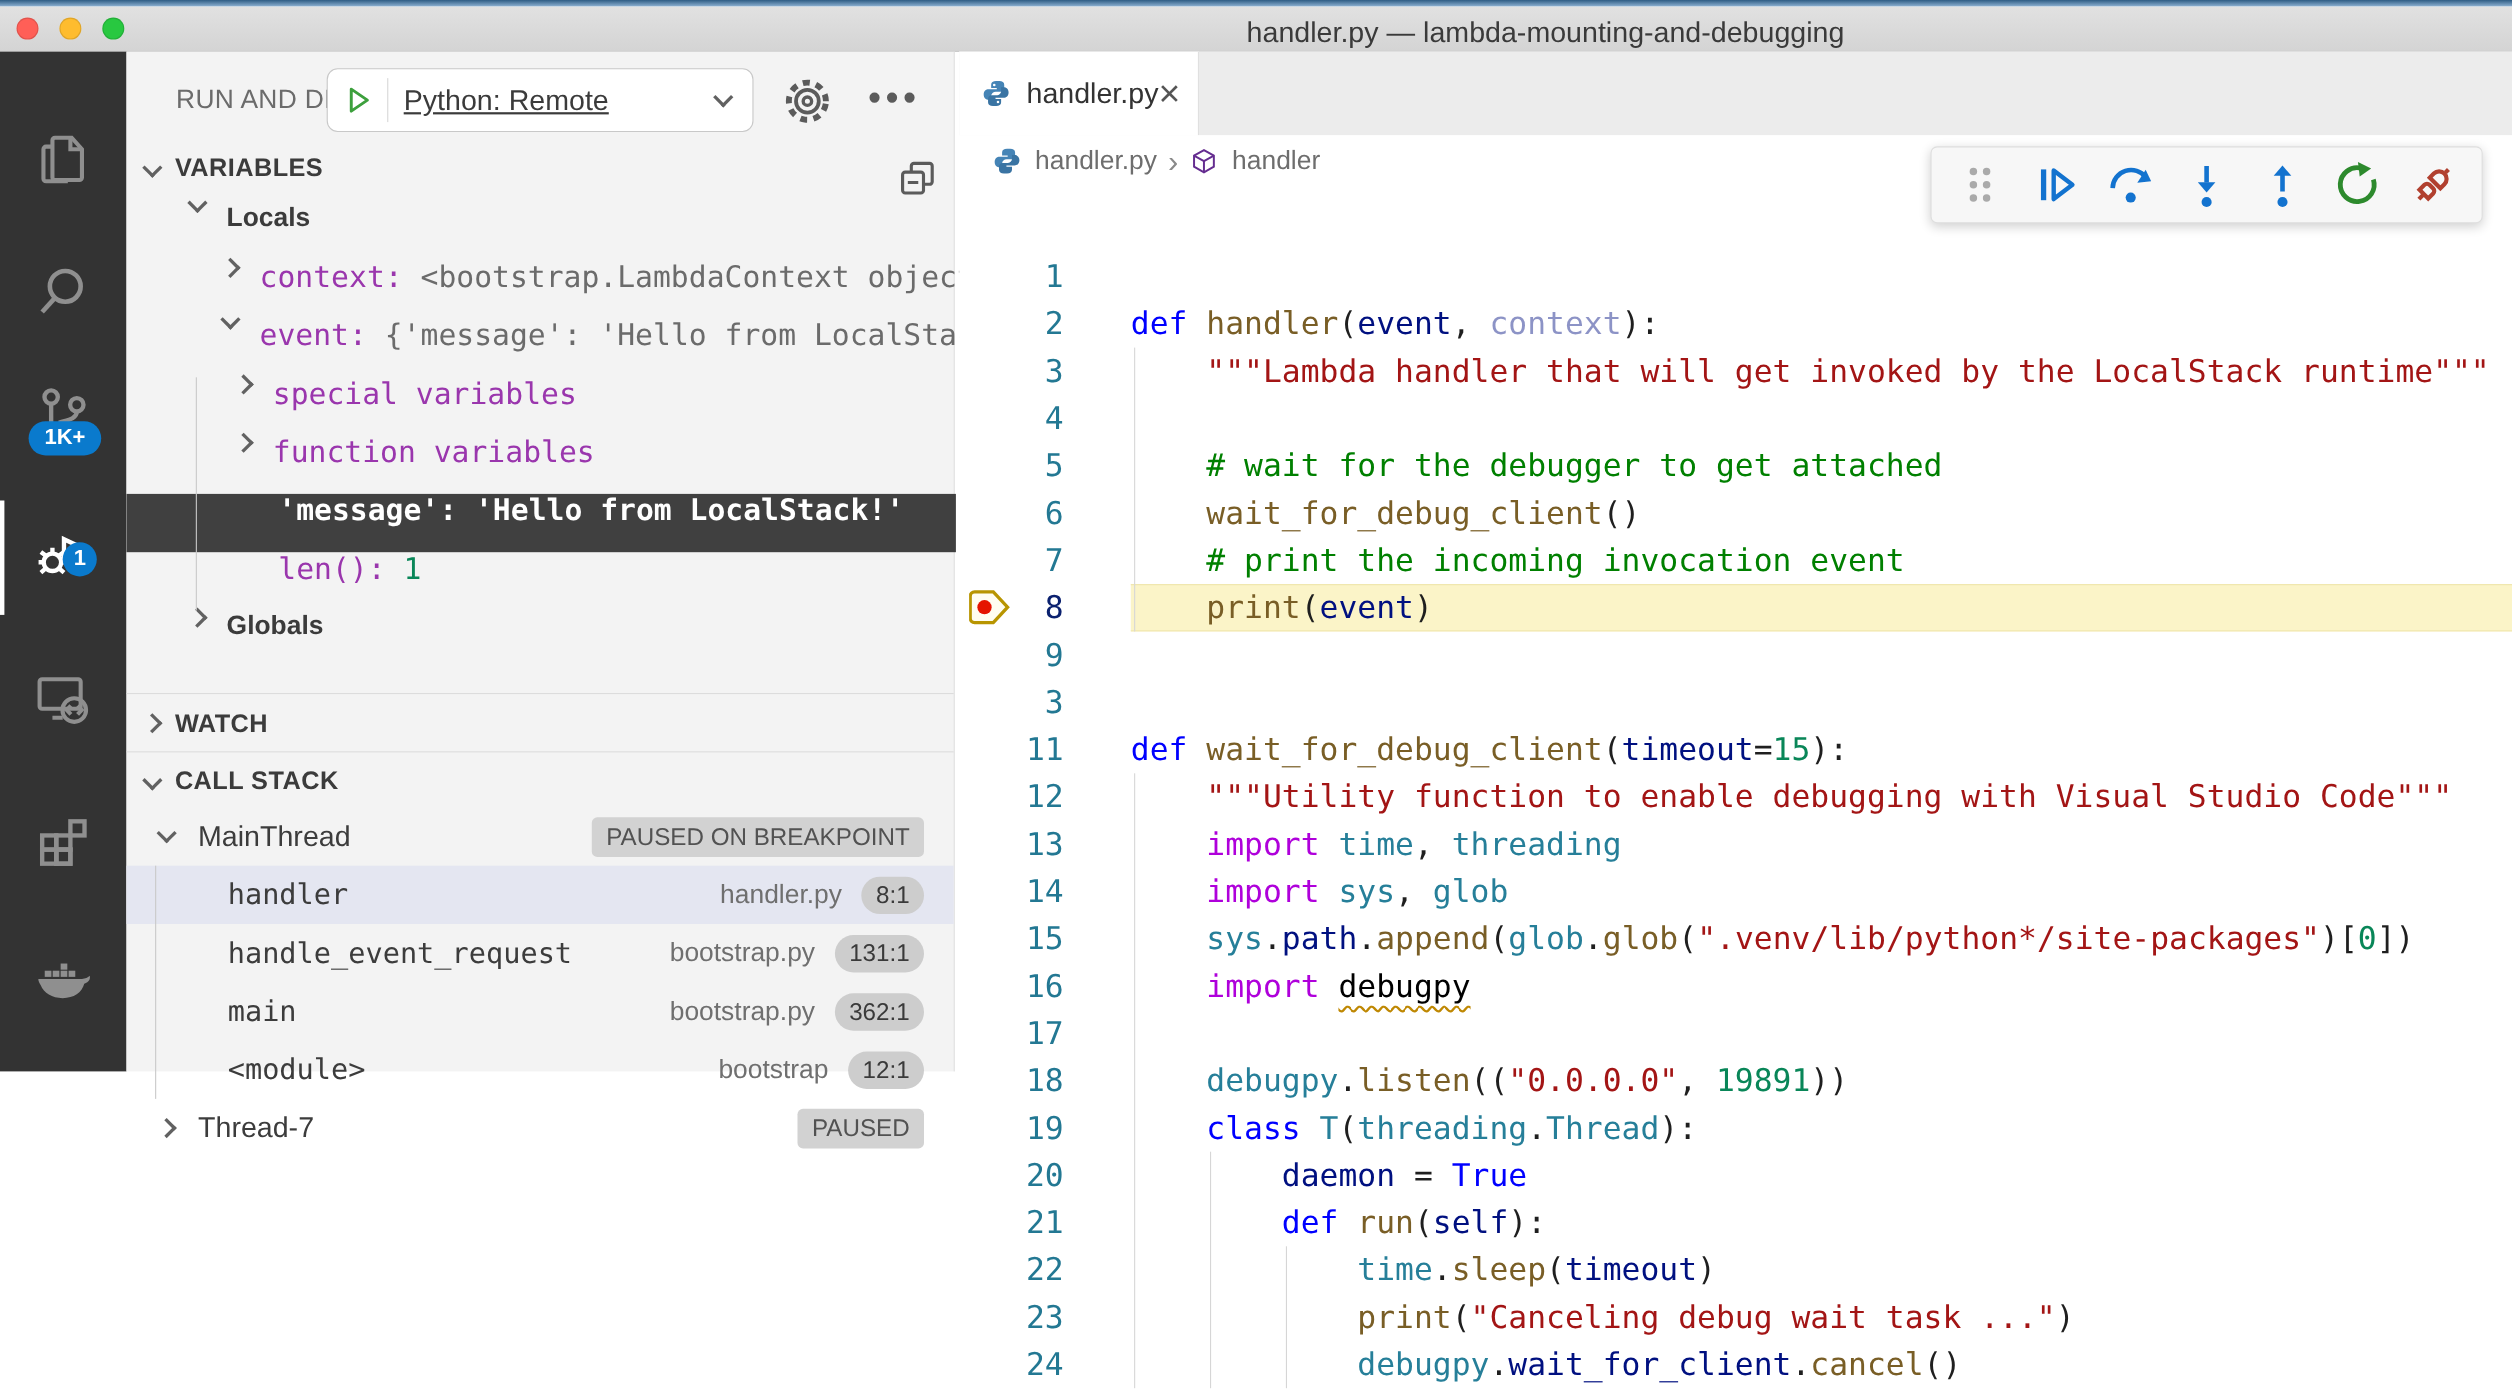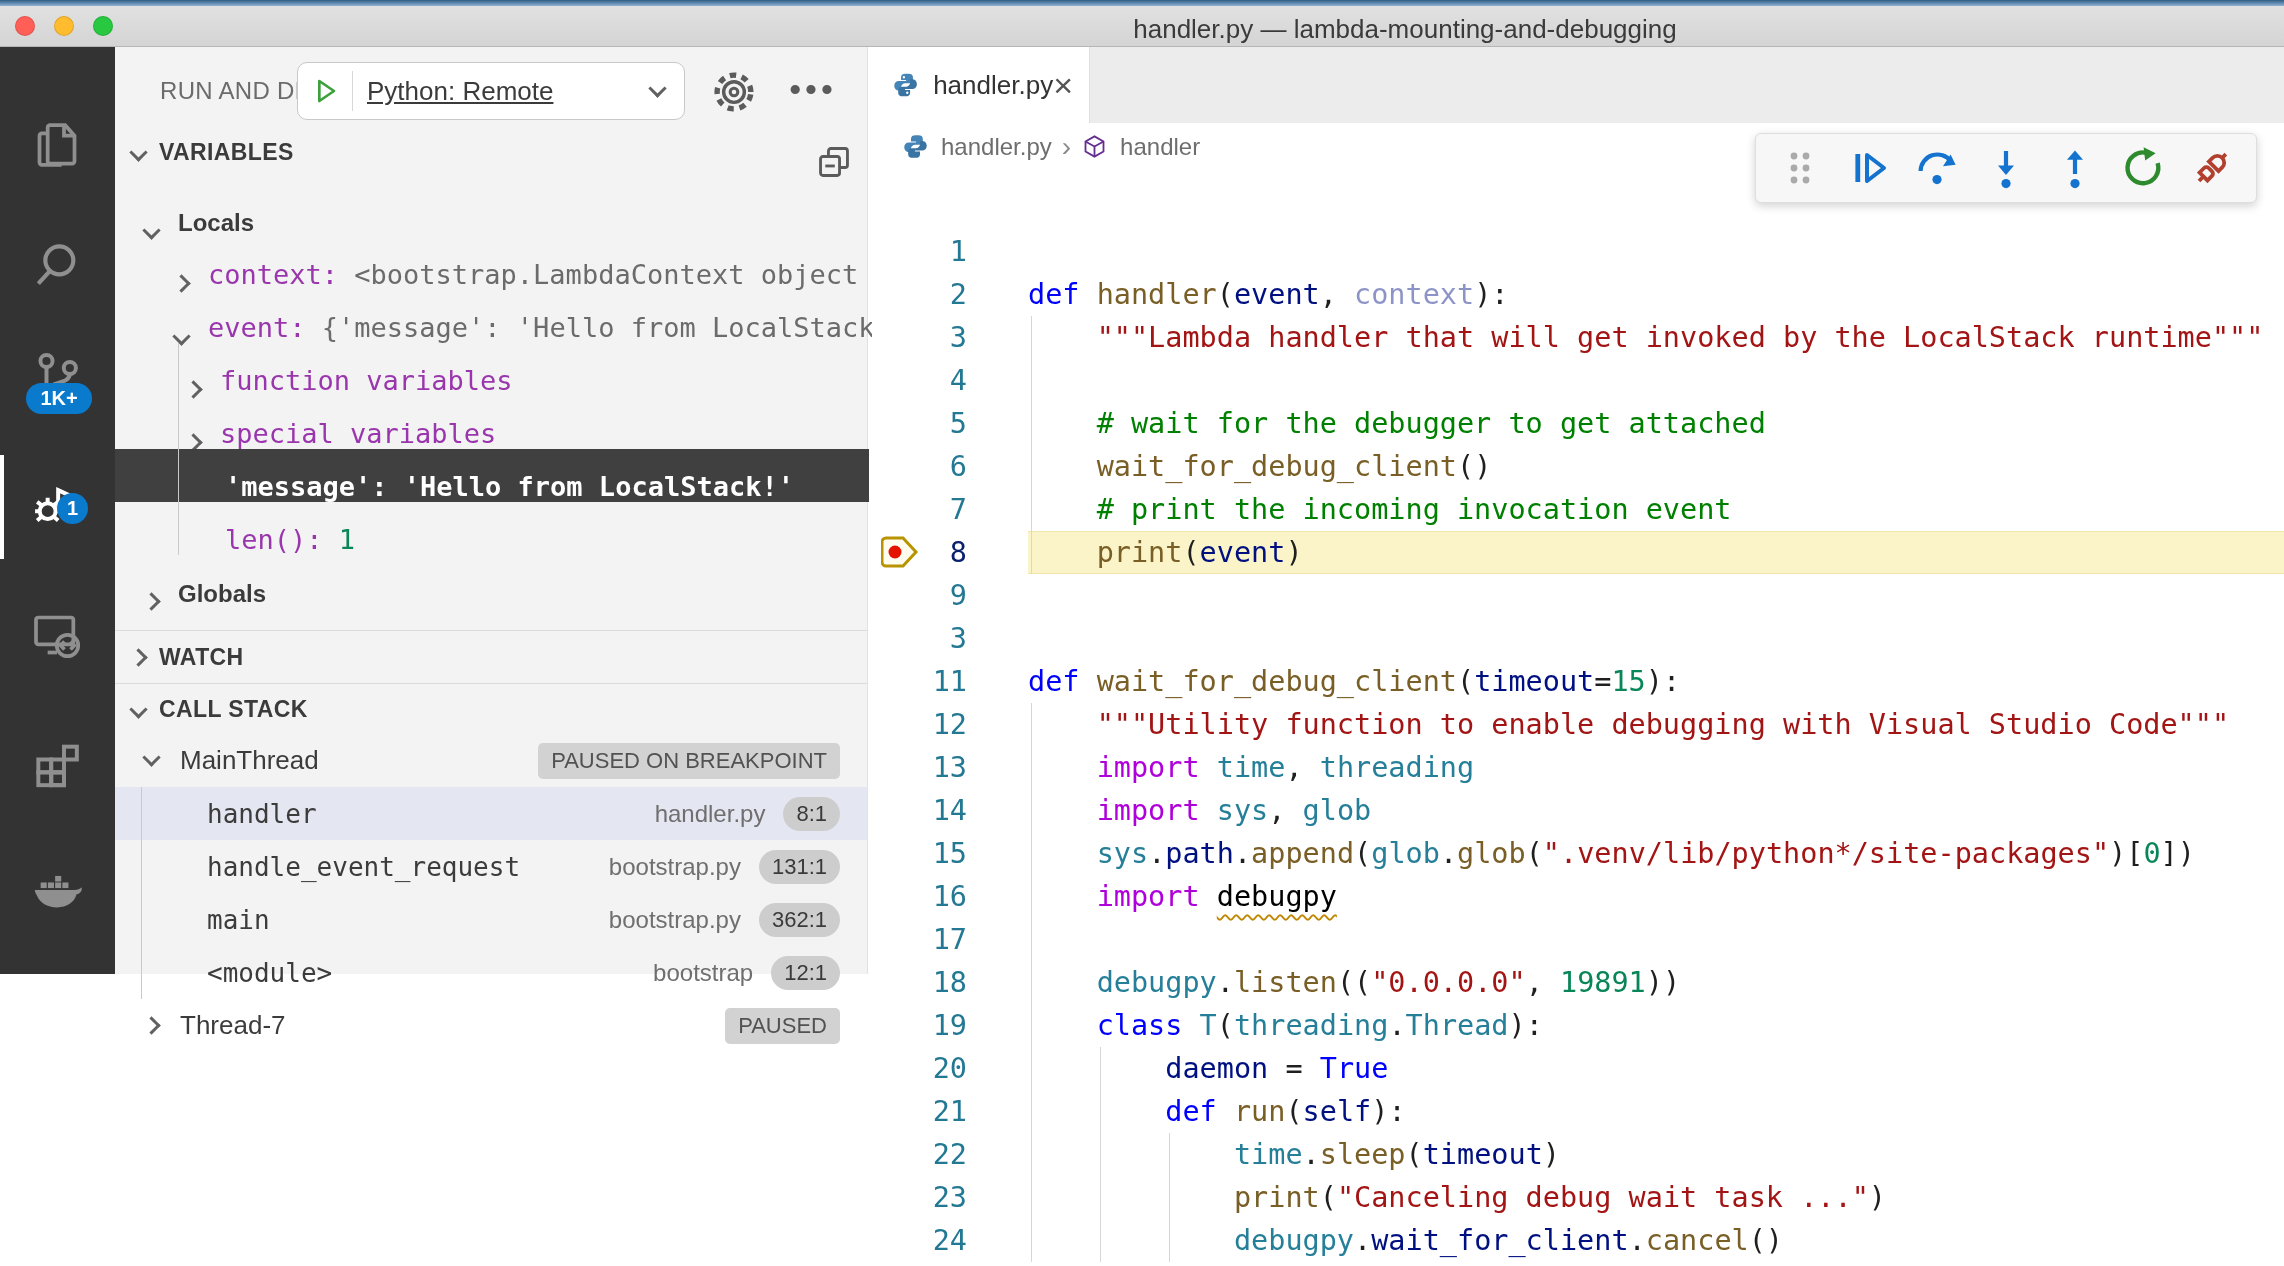--- a/index.html
+++ b/index.html
@@ -46,22 +46,22 @@
   #gear-btn { left:596px; top:22px; width:46px; height:46px; }
   #more-btn { left:668px; top:22px; width:60px; height:46px; color:#5b5b5b;
     font-size:34px; letter-spacing:4px; text-align:center; line-height:40px;}
 
   .section-header { font-weight:bold; font-size:23px; color:#3b3b3b; letter-spacing:.4px; }
   #variables-header { top:81px; left:0; right:0; height:49px; display:flex;
     align-items:center; }
   #variables-header .chev { margin:0 14px 0 17px; }
   #collapse-btn { left:700px; top:96px; width:38px; height:38px; }
 
-  .tree-row { position:relative; height:53px; display:flex; align-items:flex-end;
-    white-space:nowrap; }
+  .tree-row { position:relative; height:53px; display:flex; align-items:flex-start;
+    white-space:nowrap;padding-left:28px; }
   .tree-row .chev { flex:none; }
   .mono { font-family:"DejaVu Sans Mono", monospace; font-size:27px; }
   .vname { color:#9a36ad; }
   .vval { color:#6b6b6b; }
   .vnum { color:#098658; }
   .bold-label { font-weight:bold; font-size:24px; color:#3b3b3b; }
   #variables-rows-wrap { top:137px; left:0; right:0; }
   .tree-row.selected { background:#404040; width:754px;font-weight:bold; }
   .tree-row.selected .vname, .tree-row.selected .vval, .tree-row.selected .mono { color:#fff; }
   #vars-indent-guide { left:63px; top:296px; width:1px; height:212px; background:#c9c9c9; }
@@ -239,25 +239,25 @@
             <span class="mono vname" style="margin-left: 20px;">context:</span>
             <span class="mono vval">&nbsp;&lt;bootstrap.LambdaContext object …</span>
           </div>
           <div class="tree-row">
             <span class="chev down" style="margin-left: 60px; flex: 0 0 auto;"></span>
             <span class="mono vname" style="margin-left: 20px;">event:</span>
             <span class="mono vval">&nbsp;{'message': 'Hello from LocalStack…</span>
           </div>
           <div class="tree-row">
             <span class="chev right" style="margin-left: 72px; flex: 0 0 auto;"></span>
-            <span class="mono vname" style="margin-left: 20px;">function variables</span>
+            <span class="mono vname" style="margin-left: 20px;">special variables</span>
           </div>
           <div class="tree-row">
             <span class="chev right" style="margin-left: 72px; flex: 0 0 auto;"></span>
-            <span class="mono vname" style="margin-left: 20px;">special variables</span>
+            <span class="mono vname" style="margin-left: 20px;">function variables</span>
           </div>
           <div class="tree-row selected">
             <span class="mono " style="margin-left: 110px;">'message': 'Hello from LocalStack!'</span>
           </div>
           <div class="tree-row">
             <span class="mono vname" style="margin-left: 110px;">len():</span>
             <span class="mono vnum">&nbsp;1</span>
           </div>
         </div>
       <div class="tree-row">

